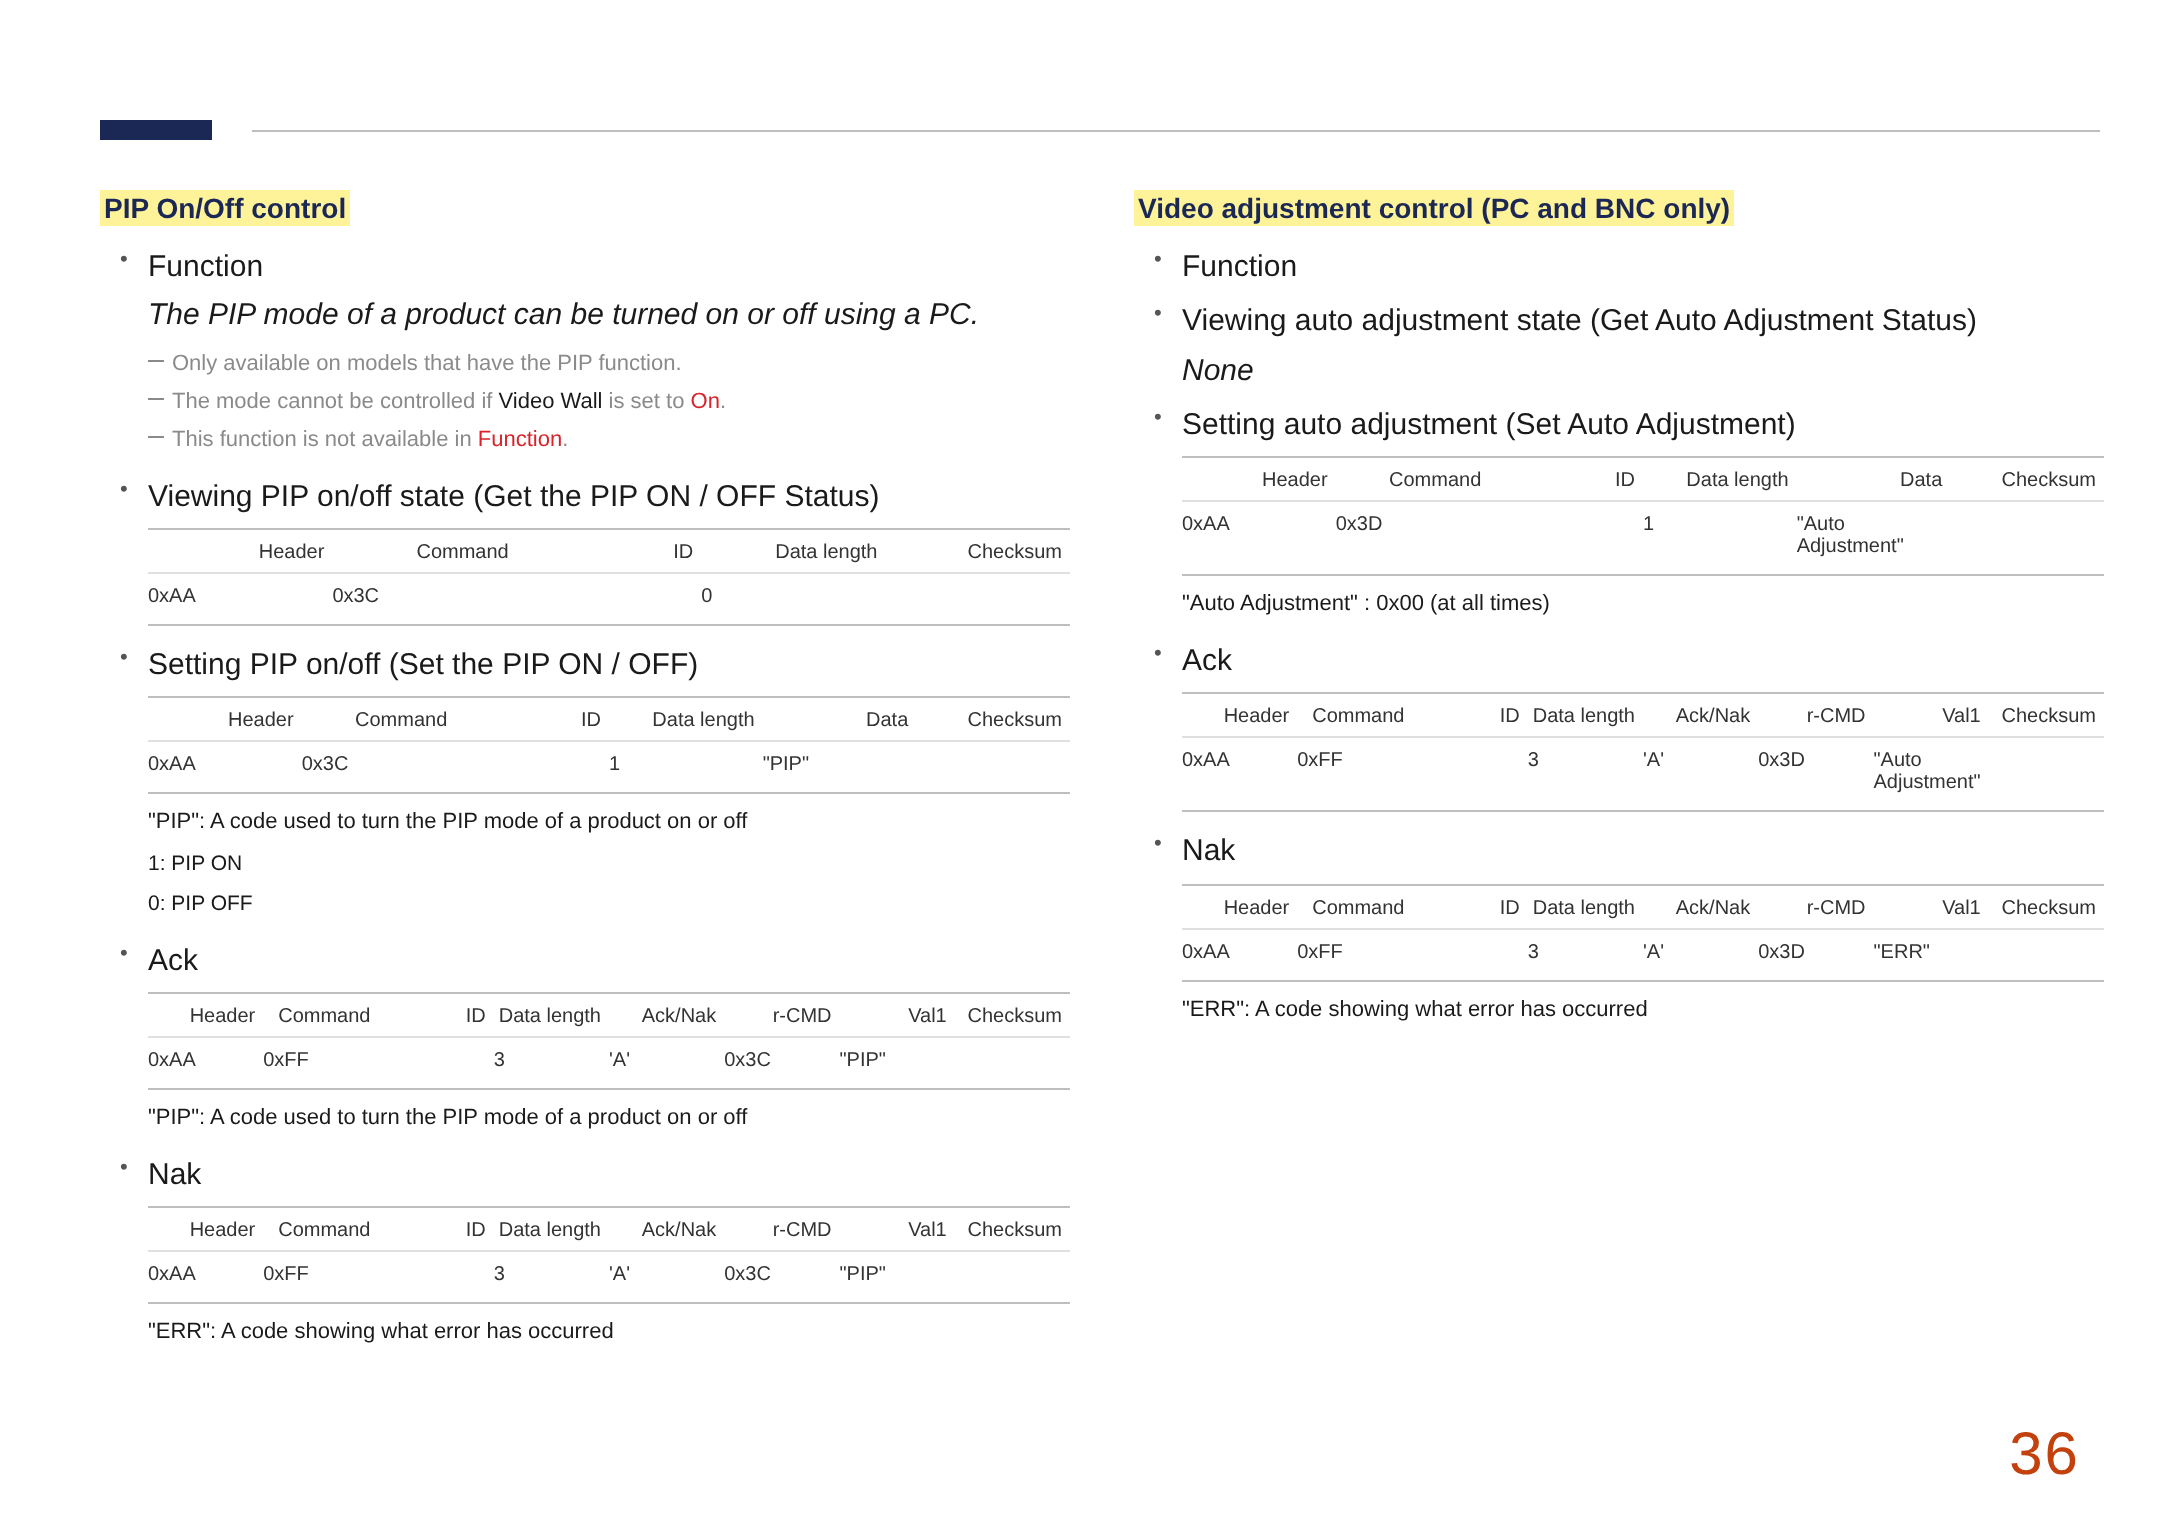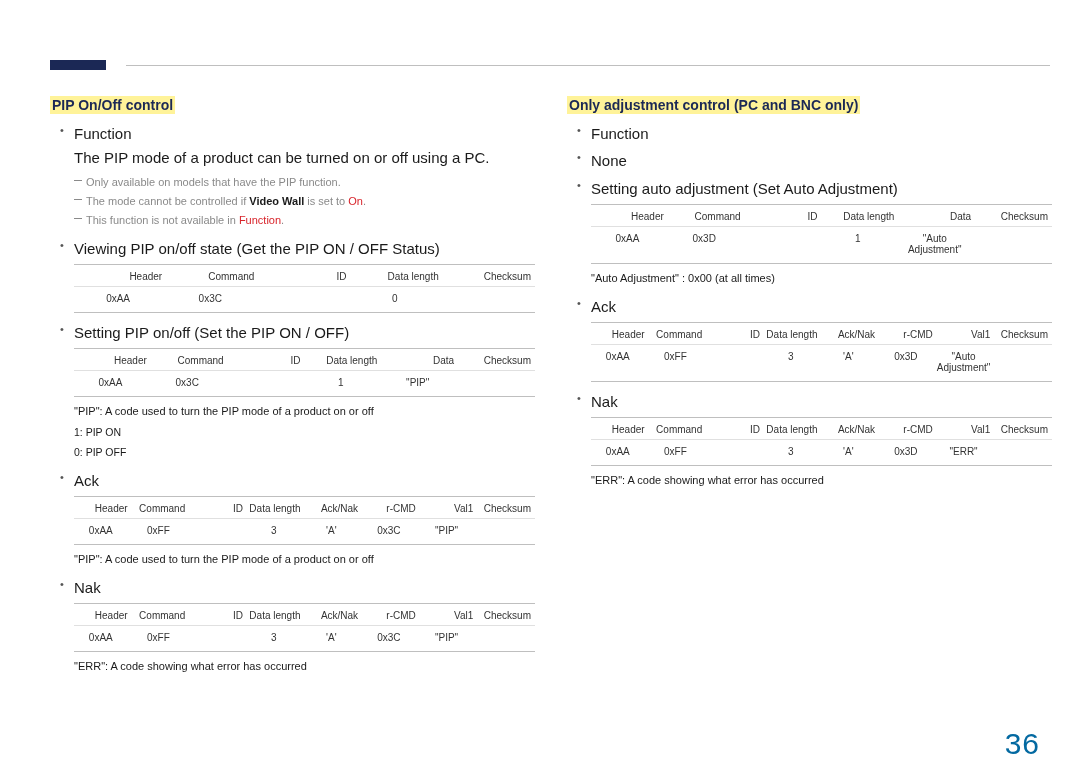--- a/index.html
+++ b/index.html
@@ -17,37 +17,37 @@
     font-family: Arial, Helvetica, sans-serif;
     color:#333;
     background:#fff;
     width:1080px;
     height:763px;
     position:relative;
   }
   
   .top-mark { position:absolute; left:50px; top:60px; width:56px; height:10px; background:var(--navy); }
   .top-rule { position:absolute; left:126px; right:30px; top:65px; height:1px; background:var(--hr); }
-  .page-num { position:absolute; right:40px; bottom:2px; font-size:30px; color:#0369a1; font-weight:300; letter-spacing:1px; }
+  .page-num { position:absolute; right:40px; bottom:18px; font-size:30px; color:#c2410c; font-weight:300; letter-spacing:1px; }
   .content { position:absolute; left:50px; right:28px; top:96px; bottom:50px; display:flex; column-gap:32px; }
   .col { flex:1; min-width:0; }
   .section-title { display:inline; background:var(--hl); font-weight:700; color:var(--navy); font-size:14px; padding:1px 2px; }
   ul.bul { list-style:none; padding:0 0 0 10px; margin:8px 0 4px; }
   ul.bul > li { position:relative; padding-left:14px; font-size:15px; color:var(--ink); line-height:1.55; margin-bottom:4px; }
   ul.bul > li::before { content:"•"; position:absolute; left:0; top:0; color:#555; font-size:11px; }
-  ul.bul > li .sub { display:block; padding-left:0; margin-top:1px; color:var(--ink); }
+  ul.bul > li .sub { display:block; padding-left:0; margin-top:1px; color:var(--ink);font-style:italic; }
   .notes { padding-left:24px; margin-top:4px; }
   .note-line { font-size:11px; color:var(--muted); padding-left:12px; position:relative; line-height:1.55; margin-bottom:2px; }
   .note-line::before { content:""; position:absolute; left:0; top:6px; width:8px; height:1px; background:var(--muted); }
   .bold-red { color:var(--red); font-weight:400; }
-  .bold-navy { color:#1a1a1a; font-weight:700;text-align:right; }
+  .bold-navy { color:#1a1a1a; font-weight:400;text-align:right; }
   .plain { font-size:11px; color:var(--ink); padding-left:24px; line-height:1.55; margin:4px 0; }
   table.data { width:100%; border-collapse:collapse; font-size:10px; margin:2px 0 6px 24px; width:calc(100% - 24px); table-layout:fixed; }
   table.data th { text-align:right; font-weight:400; color:#333; padding:6px 4px 4px 0; border-top:1px solid var(--hr); border-bottom:1px solid var(--rule); }
-  table.data td { text-align:center; color:#333; padding:6px 4px 8px 0; border-bottom:1px solid var(--hr); vertical-align:top; }
+  table.data td { text-align:left; color:#333; padding:6px 4px 8px 0; border-bottom:1px solid var(--hr); vertical-align:top; }
   .muted-small { font-size:10.5px; }
 </style>
 </head>
 <body>
 
 <div class="top-mark"></div>
 <div class="top-rule"></div>
 
 <div class="content">
 
@@ -181,27 +181,28 @@
         <td>0x3C</td>
         <td>"PIP"</td>
         <td></td>
       </tr>
         </tbody>
     </table>
     <div class="plain">"ERR": A code showing what error has occurred</div>
   </div>
 
   <div class="col">
-    <span class="section-title">Only adjustment control (PC and BNC only)</span>
+    <span class="section-title">Video adjustment control (PC and BNC only)</span>
 
     <ul class="bul">
       <li>
         <span>Function</span>
       </li>
       <li>
+        <span>Viewing auto adjustment state (Get Auto Adjustment Status)</span>
         <span class="sub">None</span>
       </li>
       <li>Setting auto adjustment (Set Auto Adjustment)</li>
     </ul>
 
     <table class="data">
       <thead>
           <tr>
         <th>Header</th>
         <th>Command</th>

